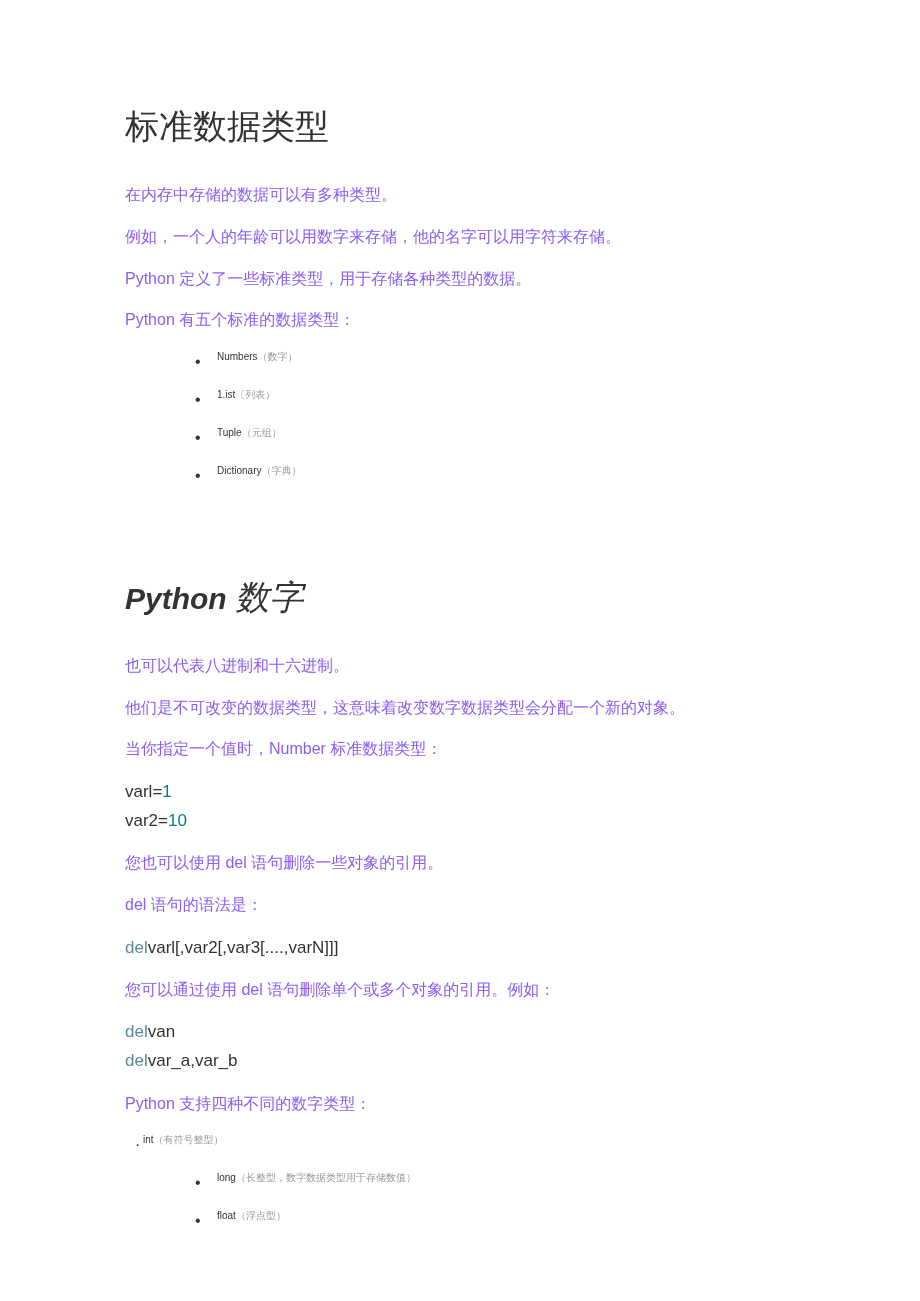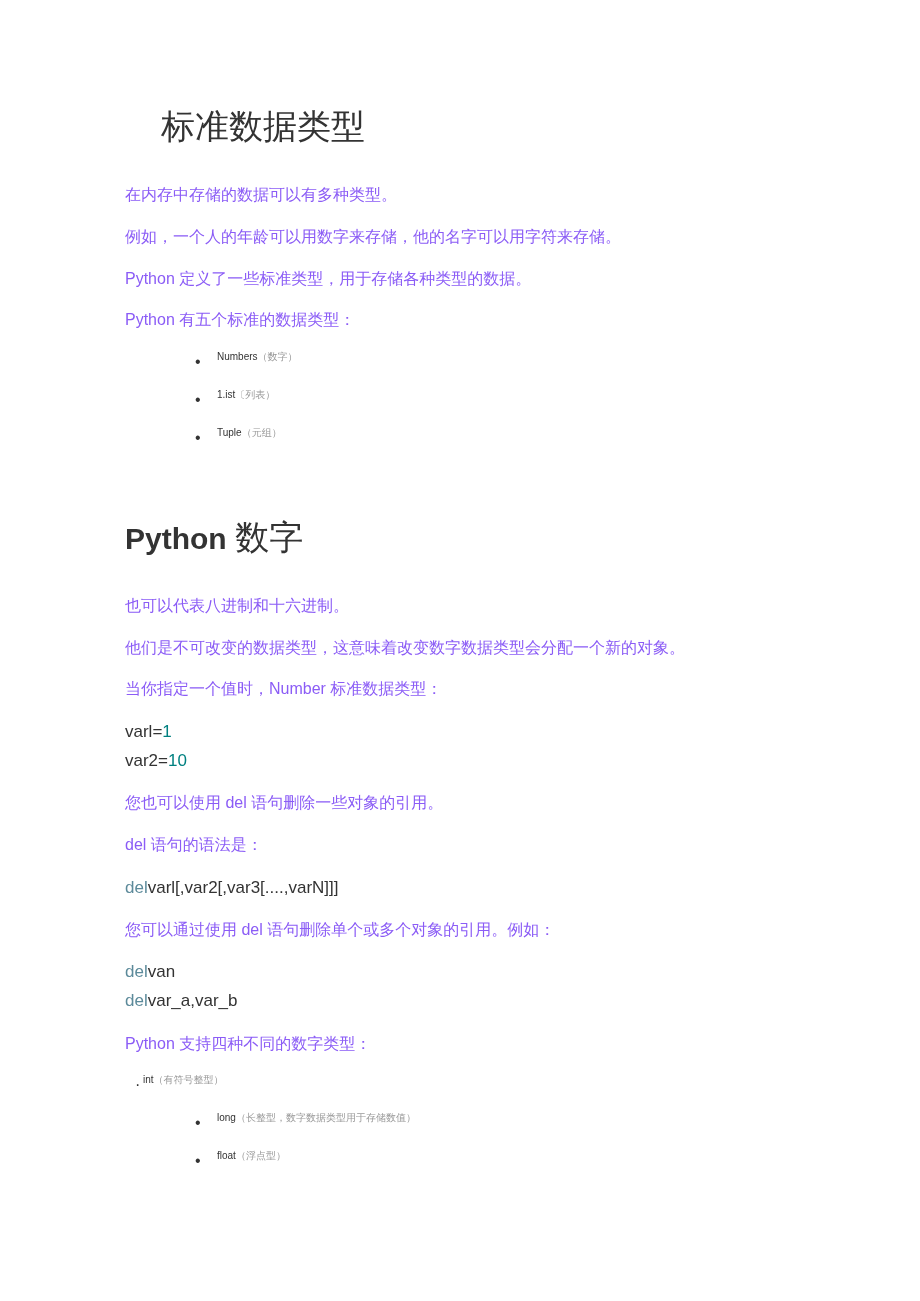--- a/index.html
+++ b/index.html
@@ -15,29 +15,29 @@
       padding: 100px 125px 80px 125px;
       font-size: 16px;
       line-height: 1.6;
     }
     h1.section-title {
       font-family: "SimSun", serif;
       font-size: 34px;
       font-weight: normal;
       color: #333333;
       margin-bottom: 28px;
-      margin-left: 36px;
     }
     h1.section-title-bold {
       font-family: Arial, "SimSun", serif;
       font-size: 30px;
       font-weight: bold;
       color: #333333;
-      margin-top: 70px;
+      margin-top: 92px;
       margin-bottom: 28px;
+      font-style: italic;
     }
     h1.section-title-bold .cjk {
       font-family: "SimSun", serif;
       font-weight: normal;
       font-size: 34px;
     }
     p.para {
       font-family: "SimSun", Arial, serif;
       font-size: 16px;
       color: #8b5cf6;
@@ -117,20 +117,23 @@
 <ul class="bullet-list">
   <li>
     <span>Numbers</span><span class="cjk">（数字）</span>
   </li>
   <li>
     <span>1.ist</span><span class="cjk">〔列表）</span>
   </li>
   <li>
     <span>Tuple</span><span class="cjk">（元组）</span>
   </li>
+  <li>
+    <span>Dictionary</span><span class="cjk">（字典）</span>
+  </li>
 </ul>
 
 <h1 class="section-title-bold">
   <span>Python</span><span class="cjk"> 数字</span>
 </h1>
 
 <p class="para">也可以代表八进制和十六进制。</p>
 
 <p class="para">他们是不可改变的数据类型，这意味着改变数字数据类型会分配一个新的对象。</p>
 

